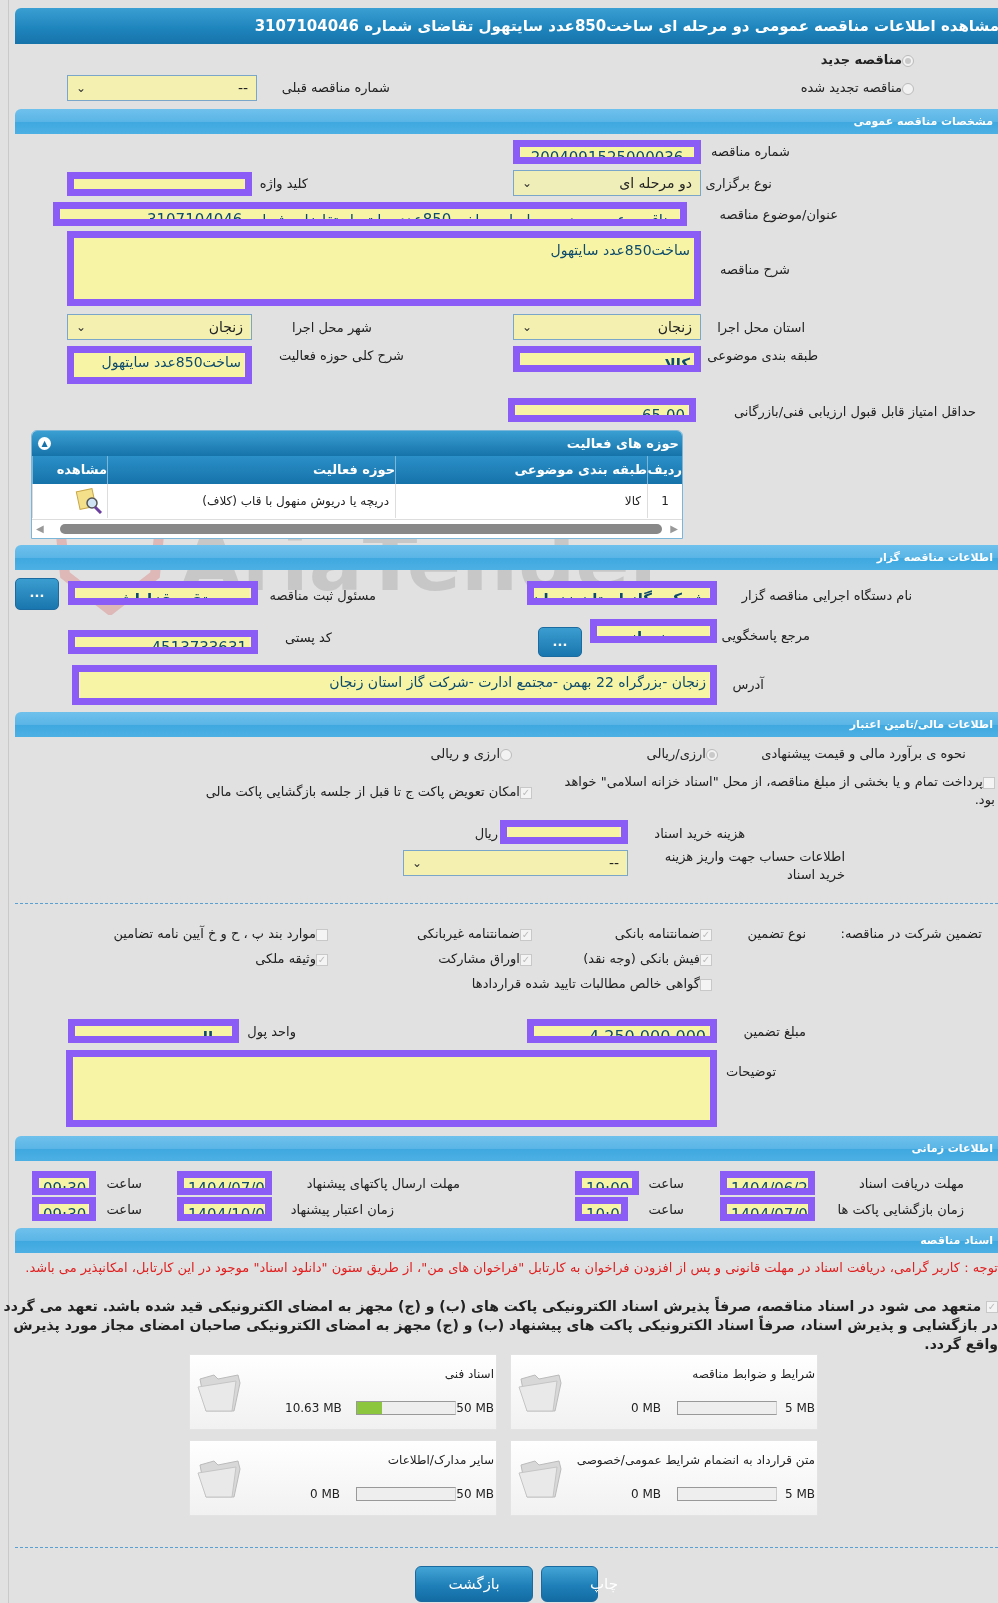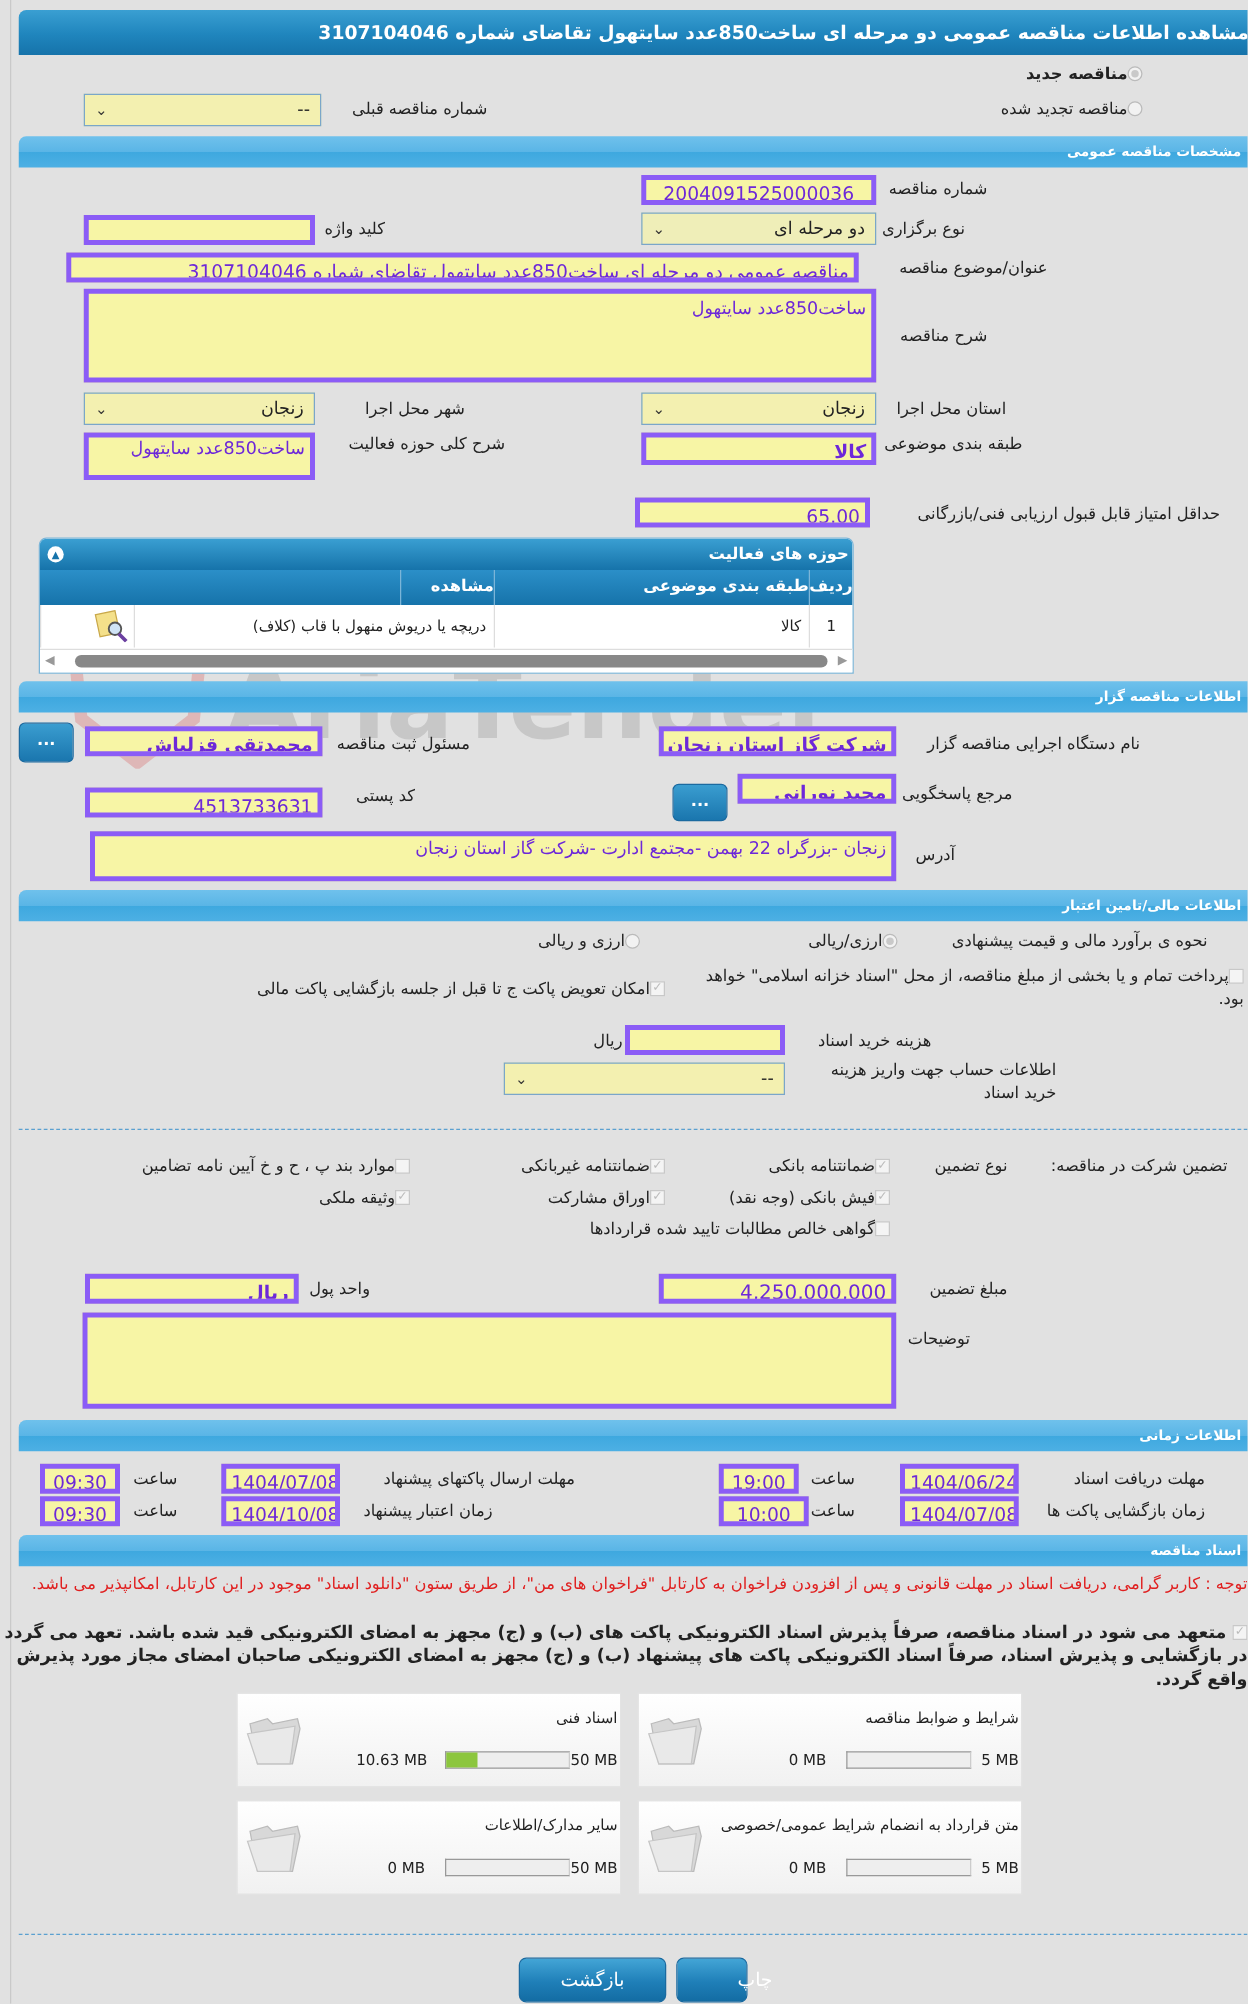--- a/index.html
+++ b/index.html
@@ -18,22 +18,22 @@
     white-space:nowrap; overflow:hidden;
   }
   .section {
     position:absolute; left:15px; width:990px; height:25px;
     background:linear-gradient(#6fc1ec 0%, #5ab5e6 50%, #3ea8df 51%, #4db0e4 100%);
     border-radius:6px 0 0 0; color:#fff; font-weight:bold; font-size:11px;
     line-height:25px; text-align:right; direction:rtl; padding-right:12px; box-sizing:border-box;
   }
   .lbl { position:absolute; direction:rtl; text-align:right; white-space:nowrap; font-size:13px; color:#222; }
   .field {
-    position:absolute; background:#f7f5a5; border:4px solid #8b5cf6; box-sizing:border-box;
-    direction:rtl; text-align:right; padding:0 4px; font-size:15px; line-height:22px; white-space:nowrap; overflow:hidden; color:#6d28d9;
+    position:absolute; background:#f7f5a5; border:7px solid #8b5cf6; box-sizing:border-box;
+    direction:rtl; text-align:right; padding:0 4px; font-size:15px; line-height:22px; white-space:nowrap; overflow:hidden; color:#0c4a6e;
   }
   .field.ltr { direction:ltr; text-align:right; }
   .field.center { text-align:center; }
   .field.bold { font-weight:bold; }
   .select {
     position:absolute; background:#f3f0b0; border:1px solid #7aa6c9; box-sizing:border-box;
     direction:rtl; text-align:right; padding:0 8px; font-size:14px; line-height:24px; color:#222;
   }
   .select .chev { position:absolute; left:8px; top:0; font-size:12px; color:#333; }
   .radio {
@@ -134,20 +134,21 @@
 <div class="field" style="left:508px; top:398px; width:188px; height:24px; direction:ltr;">65.00</div>
 
 <div class="grid">
   <div class="grid-head">
     <span>حوزه های فعالیت</span>
     <span class="grid-collapse">▲</span>
   </div>
   <div class="grid-cols">
     <div style="width:35px;">ردیف</div>
     <div style="width:252px;">طبقه بندی موضوعی</div>
+    <div style="width:288px;">حوزه فعالیت</div>
     <div style="width:75px;">مشاهده</div>
   </div>
   <div class="grid-row">
     <div style="width:35px; text-align:center; padding:0;">1</div>
     <div style="width:252px;">کالا</div>
     <div style="width:288px;">دریچه یا دریوش منهول با قاب (کلاف)</div>
     <div style="width:75px; position:relative;">
       <svg style="position:absolute; left:42px; top:4px;" width="28" height="26" viewBox="0 0 28 26">
         <rect x="3" y="2" width="16" height="18" fill="#f4e08a" stroke="#c9a84a" transform="rotate(-12 11 11)"></rect>
         <circle cx="17" cy="15" r="5" fill="#cfe3f5" stroke="#555" stroke-width="1.5"></circle>
@@ -248,21 +249,21 @@
 <div class="field ltr center" style="left:575px; top:1171px; width:64px; height:24px;">19:00</div>
 
 <div class="lbl" style="right:538px; top:1176px;">مهلت ارسال پاکتهای پیشنهاد</div>
 <div class="field ltr" style="left:177px; top:1171px; width:95px; height:24px;">1404/07/08</div>
 <div class="lbl" style="right:856px; top:1176px;">ساعت</div>
 <div class="field ltr center" style="left:32px; top:1171px; width:64px; height:24px;">09:30</div>
 
 <div class="lbl" style="right:34px; top:1202px;">زمان بازگشایی پاکت ها</div>
 <div class="field ltr" style="left:720px; top:1197px; width:95px; height:24px;">1404/07/08</div>
 <div class="lbl" style="right:314px; top:1202px;">ساعت</div>
-<div class="field ltr center" style="left:575px; top:1197px; width:72px; height:24px;">10:00</div>
+<div class="field ltr center" style="left:575px; top:1197px; width:53px; height:24px;">10:00</div>
 
 <div class="lbl" style="right:604px; top:1202px;">زمان اعتبار پیشنهاد</div>
 <div class="field ltr" style="left:177px; top:1197px; width:95px; height:24px;">1404/10/08</div>
 <div class="lbl" style="right:856px; top:1202px;">ساعت</div>
 <div class="field ltr center" style="left:32px; top:1197px; width:64px; height:24px;">09:30</div>
 
 <div class="section" style="top:1228px;">اسناد مناقصه</div>
 
 <div class="abs redtxt" style="left:20px; right:0px; top:1258px; direction:rtl; text-align:right; line-height:20px; font-size:13px;">توجه : کاربر گرامی، دریافت اسناد در مهلت قانونی و پس از افزودن فراخوان به کارتابل "فراخوان های من"، از طریق ستون "دانلود اسناد" موجود در این کارتابل، امکانپذیر می باشد.</div>
 

